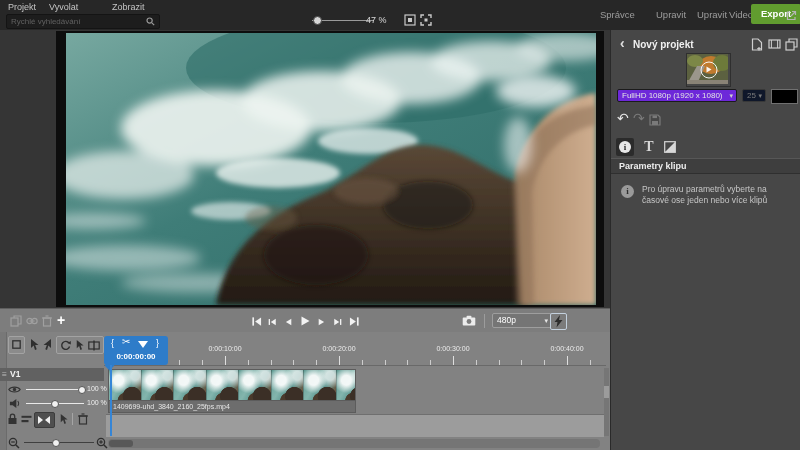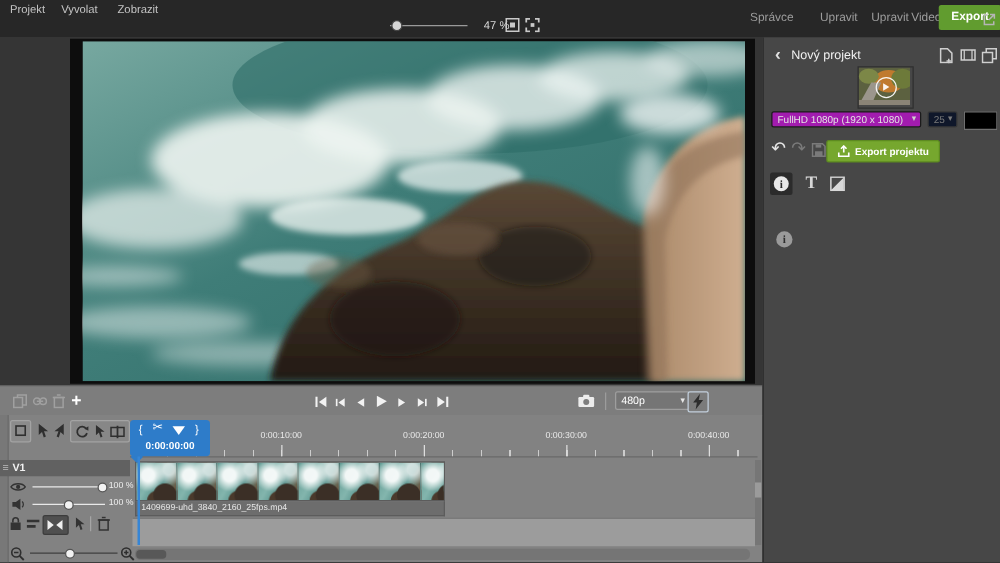--- a/index.html
+++ b/index.html
@@ -59,29 +59,29 @@
   #clipname{height:12px;background:#6d6d6d;border:1px solid #5c5c5c;border-top:none;box-sizing:border-box;
      color:#e6e6e6;font-size:7px;line-height:11px;padding-left:4px;white-space:nowrap;overflow:hidden}
   #audioband{position:absolute;left:106px;top:82px;width:498px;height:22px;background:#9c9c9c;border-top:1px solid #6f6f6f}
   #vscroll{position:absolute;left:604px;top:36px;width:5px;height:68px;background:#767676}
   #vscroll .th{position:absolute;left:0;top:18px;width:5px;height:12px;background:#9b9b9b}
   #hscroll{position:absolute;left:108px;top:107px;width:492px;height:9px;background:#757575;border-radius:4px}
   #hscroll .th{position:absolute;left:1px;top:1px;width:24px;height:7px;background:#585858;border-radius:3px}
   #lstrip{position:absolute;left:0;top:0;width:6px;height:118px;background:#787878;border-right:1px solid #6b6b6b}
   
   #panel{position:absolute;left:610px;top:30px;width:190px;height:420px;background:#474747;border-left:1px solid #2a2a2a}
-  #ptitle{position:absolute;left:22px;top:9px;font-size:10px;font-weight:normal;color:#f1f1f1}
+  #ptitle{position:absolute;left:22px;top:9px;font-size:10px;font-weight:bold;color:#f1f1f1}
   #pback{position:absolute;left:9px;top:5px;font-size:14px;font-weight:bold;color:#e0e0e0}
   .pico{position:absolute;top:8px}
   #pthumb{position:absolute;left:75px;top:23px;width:43px;height:32px;border:1px solid #2f2f2f}
   #playov{position:absolute;left:50%;top:50%;width:15px;height:15px;transform:translate(-50%,-50%);
      border:1.5px solid #fff;border-radius:50%;opacity:.92}
   #playov:after{content:"";position:absolute;left:5px;top:3.5px;border-left:5px solid #fff;
      border-top:3.5px solid transparent;border-bottom:3.5px solid transparent}
-  .sel{position:absolute;height:13px;background:#a21caf;border:1px solid #1b1b1b;border-radius:2px;
+  .sel{position:absolute;height:13px;background:#6d28d9;border:1px solid #1b1b1b;border-radius:2px;
        color:#e4e4e4;font-size:8px;line-height:12px;padding:0 4px;box-sizing:border-box;white-space:nowrap;overflow:hidden}
   .sel .car{position:absolute;right:3px;top:0;font-size:7px;color:#cfcfcf}
   .sel.dis{background:#0f172a;border-color:#383838;color:#7b7b7b}
   .sel.dis .car{color:#7b7b7b}
   #swatch{position:absolute;left:160px;top:59px;width:25px;height:13px;background:#000;border:1px solid #707070}
   #exportbtn{position:absolute;left:50px;top:82px;height:16px;padding:0 8px;background:#76a72e;border:1px solid #5d8a20;
      border-radius:2px;color:#fff;font-size:8px;font-weight:bold;line-height:15px;display:flex;align-items:center;gap:4px}
   .ttab{position:absolute;top:108px;width:18px;height:18px;border-radius:2px}
   .ttab.on{background:#2b2b2b}
   #secbar{position:absolute;left:0;top:128px;width:190px;height:16px;background:#3e3e3e;
@@ -92,26 +92,33 @@
   #infotxt{position:absolute;left:31px;top:154px;width:150px;font-size:8.5px;line-height:1.35;color:#c6c6c6}
 </style>
 </head>
 <body>
 
 <div id="app">
 
   <div id="hdr">
     <span class="menu-item" style="left:8px">Projekt</span>
     <span class="menu-item" style="left:49px">Vyvolat</span>
-    <span class="menu-item" style="left:94px">Zobrazit</span>
-
+    <span class="menu-item" style="left:112px">Zobrazit</span>
+
+    <div id="search">
+      <input placeholder="Rychlé vyhledávání" style="">
+      <svg class="abs" style="left:139px;top:2px" width="9" height="9" viewBox="0 0 9 9">
+        <circle cx="3.6" cy="3.6" r="2.6" fill="none" stroke="#9a9a9a" stroke-width="1.2"></circle>
+        <line x1="5.6" y1="5.6" x2="8.2" y2="8.2" stroke="#9a9a9a" stroke-width="1.2"></line>
+      </svg>
+    </div>
 
     <div class="htrack" style="left:312px;top:20px;width:62px"></div>
     <div class="knob" style="left:313px;top:16px"></div>
-    <span class="abs" style="left:387px;top:15px;color:#d8d8d8">47 %</span>
+    <span class="abs" style="left:366px;top:15px;color:#d8d8d8">47 %</span>
     <svg class="abs" style="left:404px;top:14px" width="12" height="12" viewBox="0 0 12 12">
       <rect x="1" y="1" width="10" height="10" fill="none" stroke="#c9c9c9" stroke-width="1.2"></rect>
       <rect x="4" y="4" width="4" height="4" fill="#c9c9c9"></rect>
     </svg>
     <svg class="abs" style="left:420px;top:14px" width="12" height="12" viewBox="0 0 12 12">
       <path d="M1,4 V1 H4 M8,1 H11 V4 M11,8 V11 H8 M4,11 H1 V8" fill="none" stroke="#c9c9c9" stroke-width="1.4"></path>
       <rect x="4.5" y="4.5" width="3" height="3" fill="#c9c9c9"></rect>
     </svg>
 
     <span class="tab" style="left:600px">Správce</span>
@@ -417,39 +424,33 @@
     </div>
     <div id="swatch"></div>
 
     <span class="abs" style="left:6px;top:80px;font-size:14px;color:#e6e6e6">↶</span>
     <span class="abs" style="left:22px;top:80px;font-size:14px;color:#7a7a7a">↷</span>
     <svg class="abs" style="left:38px;top:84px" width="12" height="12" viewBox="0 0 12 12">
       <path d="M1,1 H9 L11,3 V11 H1 Z" fill="none" stroke="#7a7a7a" stroke-width="1.2"></path>
       <rect x="3" y="7" width="6" height="4" fill="#7a7a7a"></rect>
       <rect x="3.5" y="1.5" width="4.5" height="2.6" fill="#7a7a7a"></rect>
     </svg>
-    <div id="exportbtn">
-      <svg width="10" height="10" viewBox="0 0 10 10">
-        <path d="M1,6 V9 H9 V6" fill="none" stroke="#fff" stroke-width="1.3"></path>
-        <line x1="5" y1="1" x2="5" y2="6" stroke="#fff" stroke-width="1.3"></line>
-        <polyline points="2.8,3 5,0.8 7.2,3" fill="none" stroke="#fff" stroke-width="1.3"></polyline>
-      </svg>
-      <span>Export projektu</span>
-    </div>
 
     <div class="ttab on" style="left:5px">
       <div style="width:12px;height:12px;margin:3px;border-radius:50%;background:#e8e8e8;color:#2b2b2b;font-weight:bold;font-size:9px;text-align:center;line-height:12px;font-family:'Liberation Serif',serif">i</div>
     </div>
     <div class="ttab" style="left:29px">
       <div style="font-family:'Liberation Serif',serif;font-size:14px;font-weight:bold;color:#d8d8d8;text-align:center;line-height:18px">T</div>
     </div>
     <div class="ttab" style="left:50px">
       <svg style="margin:3px" width="12" height="12" viewBox="0 0 12 12">
         <rect x="0.7" y="0.7" width="10.6" height="10.6" fill="none" stroke="#d8d8d8" stroke-width="1.2"></rect>
         <polygon points="11,1 11,11 1,11" fill="#d8d8d8"></polygon>
       </svg>
     </div>
 
+    <div id="secbar">Parametry klipu</div>
 
     <div id="infoc">i</div>
+    <div id="infotxt">Pro úpravu parametrů vyberte na časové ose jeden nebo více klipů</div>
   </div>
 
 </div>
 
 </body></html>

